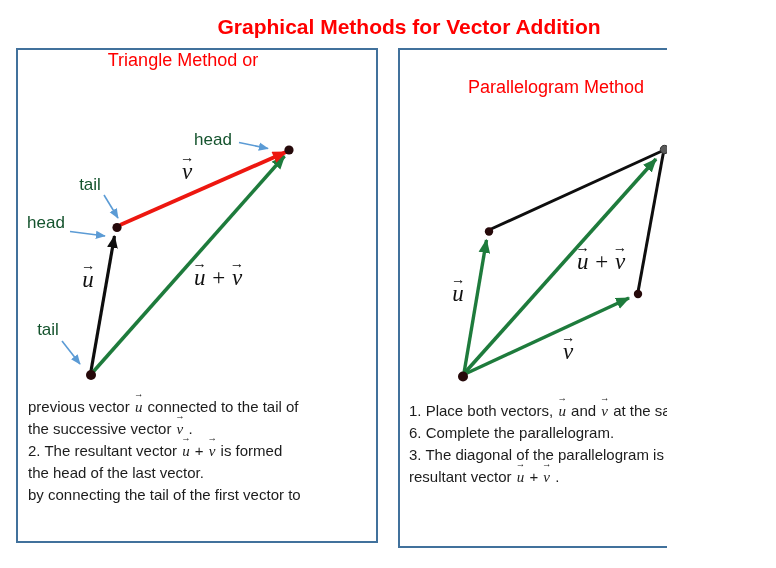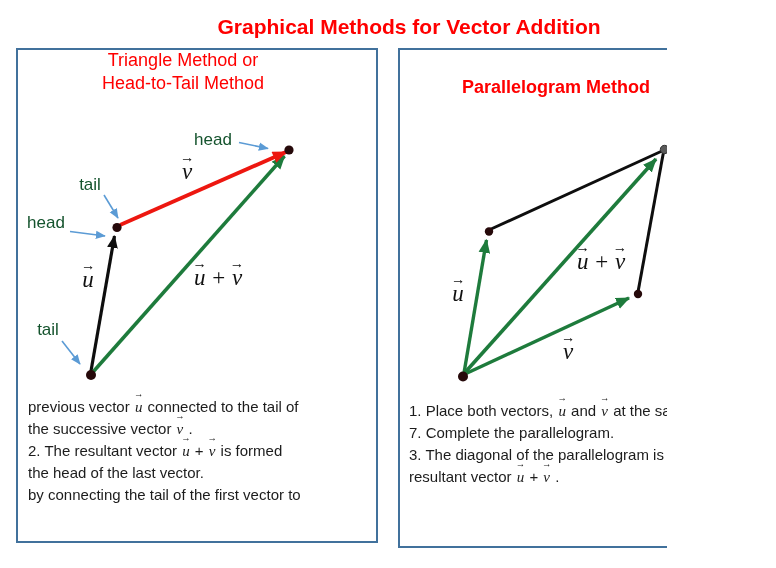--- a/index.html
+++ b/index.html
@@ -32,21 +32,21 @@
   .panel-title {
     position: absolute;
     color: #ff0000;
     font-size: 18px;
     line-height: 23px;
     text-align: center;
     transform: translateX(-50%);
     white-space: nowrap;
   }
   .pt-left  { left: 183px; top: 49px; }
-  .pt-right { left: 556px; top: 76px; font-weight: bold; }
+  .pt-right { left: 556px; top: 76px; }
   .overlay {
     position: absolute;
     left: 0; top: 0;
     pointer-events: none;
   }
   .callout-label {
     position: absolute;
     transform: translateX(-50%);
     color: #14532d;
     font-size: 17px;
@@ -92,21 +92,20 @@
 
 <div class="canvas">
 
   <div class="main-title">Graphical Methods for Vector Addition</div>
 
   <div class="panel panel-left"></div>
   <div class="panel panel-right"></div>
 
   <div class="panel-title pt-left">
     <div>Triangle Method or</div>
-    <div>Head-to-Tail Method</div>
   </div>
   <div class="panel-title pt-right">Parallelogram Method</div>
 
   <svg class="overlay" width="776" height="568" viewBox="0 0 776 568">
     <defs>
       <marker id="mBlack" viewBox="0 0 12 10" refX="11" refY="5" markerWidth="13" markerHeight="11" orient="auto" markerUnits="userSpaceOnUse">
         <path d="M0,0 L12,5 L0,10 Z" fill="#0e0e0e"></path>
       </marker>
       <marker id="mRed" viewBox="0 0 12 10" refX="11" refY="5" markerWidth="15" markerHeight="12" orient="auto" markerUnits="userSpaceOnUse">
         <path d="M0,0 L12,5 L0,10 Z" fill="#ED1710"></path>
@@ -160,18 +159,18 @@
 
   <div class="instructions" style="left:28px; top:396px; width:346px;">
       <div class="text-line">previous vector <span class="vec"><span class="vec-arrow">→</span><span class="vec-base">u</span></span> connected to the tail of</div>
       <div class="text-line">the successive vector <span class="vec"><span class="vec-arrow">→</span><span class="vec-base">v</span></span> .</div>
       <div class="text-line">2. The resultant vector  <span class="vec"><span class="vec-arrow">→</span><span class="vec-base">u</span></span> + <span class="vec"><span class="vec-arrow">→</span><span class="vec-base">v</span></span>  is formed</div>
       <div class="text-line">the head of the last vector.</div>
       <div class="text-line">by connecting the tail of the first vector to</div>
     </div>
   <div class="instructions" style="left:409px; top:400px; width:350px;">
       <div class="text-line">1. Place both vectors,  <span class="vec"><span class="vec-arrow">→</span><span class="vec-base">u</span></span>  and  <span class="vec"><span class="vec-arrow">→</span><span class="vec-base">v</span></span>  at the same</div>
-      <div class="text-line">7. Complete the parallelogram.</div>
+      <div class="text-line">6. Complete the parallelogram.</div>
       <div class="text-line">3. The diagonal of the parallelogram is the</div>
       <div class="text-line">resultant vector <span class="vec"><span class="vec-arrow">→</span><span class="vec-base">u</span></span> + <span class="vec"><span class="vec-arrow">→</span><span class="vec-base">v</span></span> .</div>
     </div>
 
 </div>
 
 </body></html>

